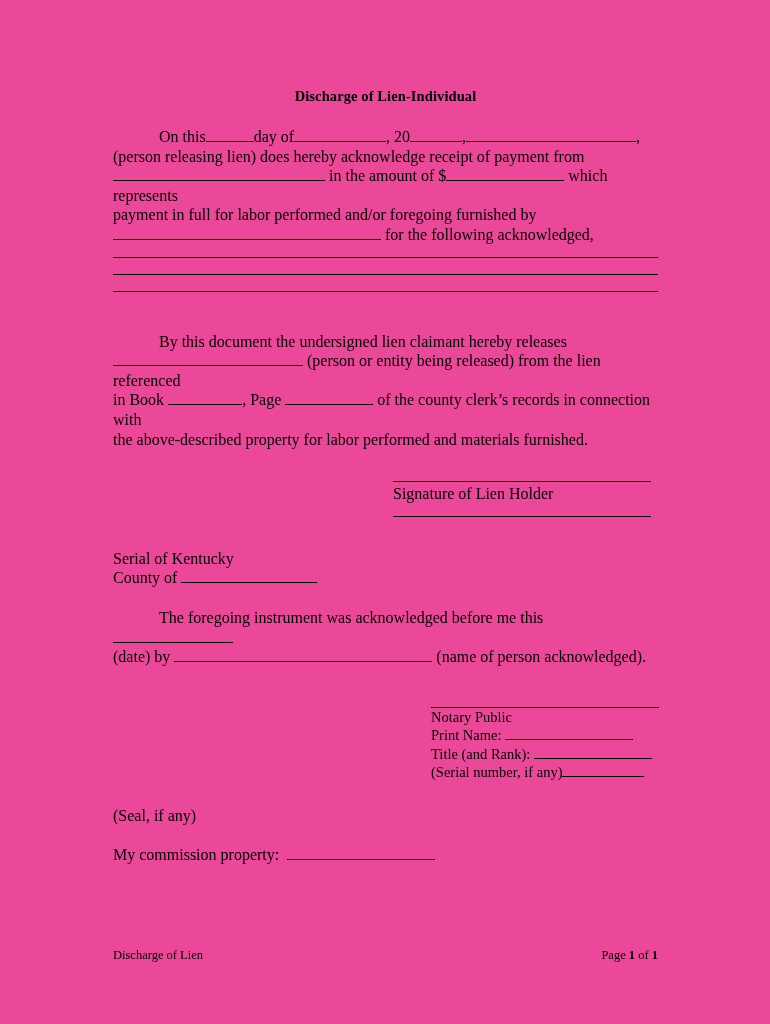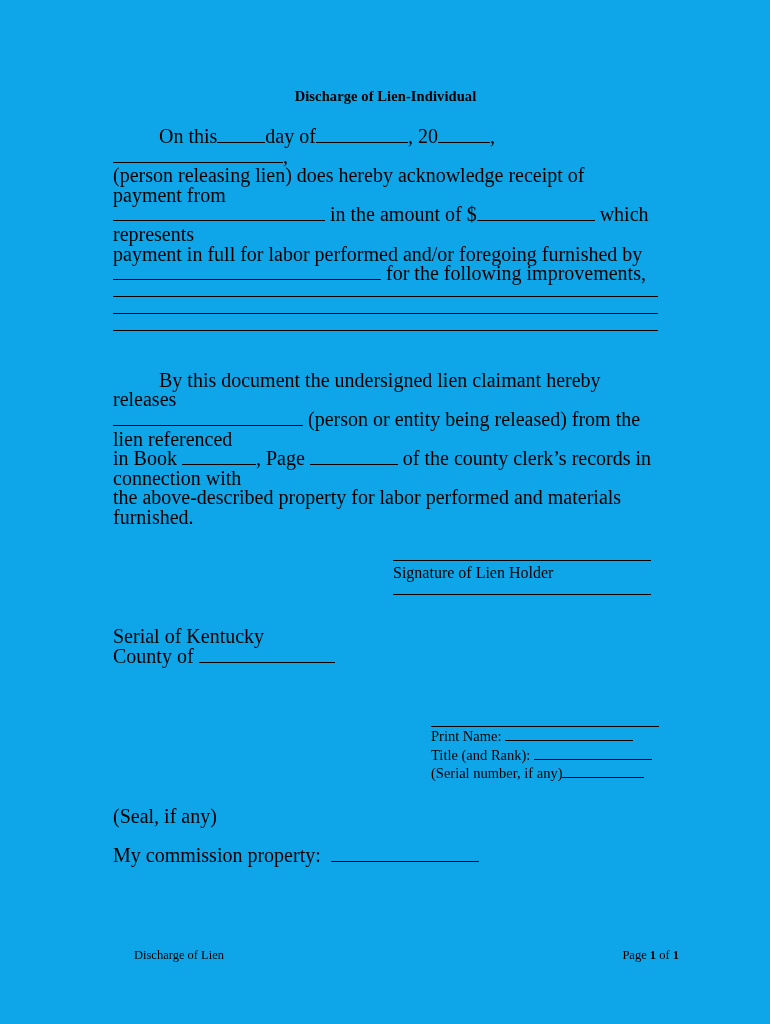--- a/index.html
+++ b/index.html
@@ -12,37 +12,37 @@
     height: 1024px;
     position: relative;
     font-family: "Liberation Serif", serif;
     color: #000000;
   }
   .page {
     position: absolute;
     left: 0; top: 0;
     width: 770px;
     height: 1024px;
-    background: #0ea5e9;
+    background: #ec4899;
   }
   .content {
     position: absolute;
     left: 113px;
     top: 88px;
     width: 545px;
   }
   .doc-title {
     text-align: center;
     font-weight: bold;
     font-size: 14.5px;
     letter-spacing: 0.1px;
     margin: 0 0 22px 0;
   }
   .para {
-    font-size: 20px;
+    font-size: 16px;
     line-height: 19.6px;
     margin: 0;
     text-align: left;
   }
   .indent {
     display: inline-block;
     width: 46px;
   }
   .blank {
     display: inline-block;
@@ -92,40 +92,39 @@
   }
   .footer {
     position: absolute;
     left: 113px;
     top: 948px;
     width: 545px;
     font-size: 12.5px;
     display: flex;
     justify-content: space-between;
     align-items: baseline;
-    margin-left: 21px;
   }
   .footer-right b { font-weight: bold; }
   .nowrap { white-space: nowrap; }
 </style>
 </head>
 <body>
 
 <div class="page">
 
   <div class="content">
 
     <div class="doc-title">Discharge of Lien-Individual</div>
 
     <div class="para">
       <span class="indent"></span><span>On this</span><span class="blank" style="width:48px"></span><span>day of</span><span class="blank" style="width:92px"></span><span>, 20</span><span class="blank" style="width:52px"></span><span>,</span><span class="blank" style="width:170px"></span><span>,</span><br>
       <span>(person releasing lien) does hereby acknowledge receipt of payment from</span><br>
       <span class="blank" style="width:212px"></span> <span>in the amount of $</span><span class="blank" style="width:118px"></span> <span>which represents</span><br>
       <span>payment in full for labor performed and/or foregoing furnished by</span><br>
-      <span class="blank" style="width:268px"></span> <span>for the following improvements,</span>
+      <span class="blank" style="width:268px"></span> <span>for the following acknowledged,</span>
     </div>
 
     <div class="gap-12"></div>
     <div class="rule-line"></div>
     <div class="gap-16"></div>
     <div class="rule-line"></div>
     <div class="gap-16"></div>
     <div class="rule-line"></div>
     <div class="gap-12"></div>
 
@@ -150,25 +149,30 @@
 
     <div class="gap-32"></div>
 
     <div class="para">
       <span>Serial of Kentucky</span><br>
       <span>County of</span> <span class="blank" style="width:136px"></span>
     </div>
 
     <div class="gap-20"></div>
 
+    <div class="para">
+      <span class="indent"></span><span>The foregoing instrument was acknowledged before me this</span> <span class="blank" style="width:120px"></span><br>
+      <span>(date) by</span> <span class="blank" style="width:258px"></span> <span>(name of person acknowledged).</span>
+    </div>
 
     <div class="gap-40"></div>
 
     <div class="notary-block">
       <div class="notary-rule"></div>
+      <div class="notary-line">Notary Public</div>
       <div class="notary-line">
         <span>Print Name:</span> <span class="blank" style="width:128px"></span>
       </div>
       <div class="notary-line">
         <span>Title (and Rank):</span> <span class="blank" style="width:118px"></span>
       </div>
       <div class="notary-line">
         <span>(Serial number, if any)</span><span class="blank" style="width:82px"></span>
       </div>
     </div>

